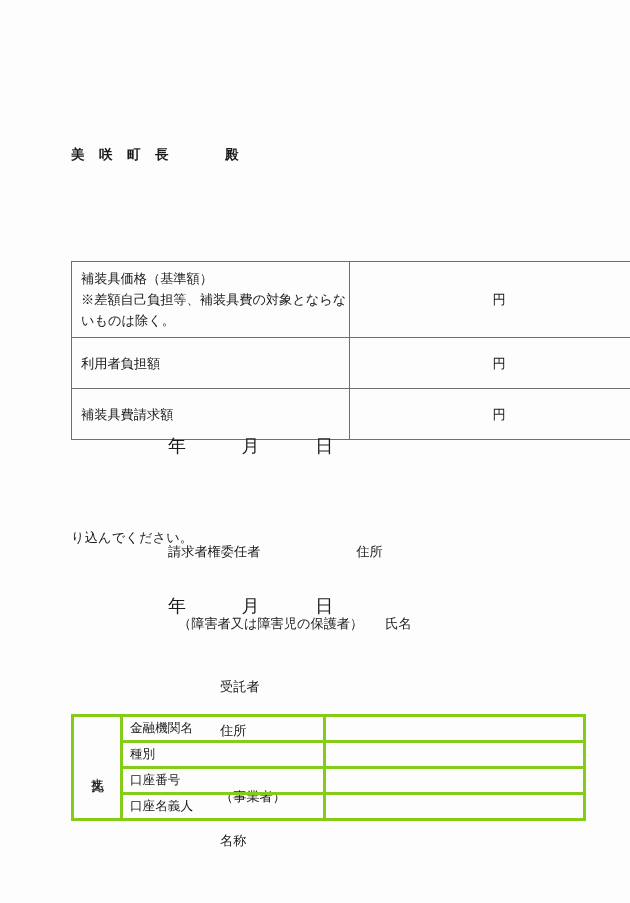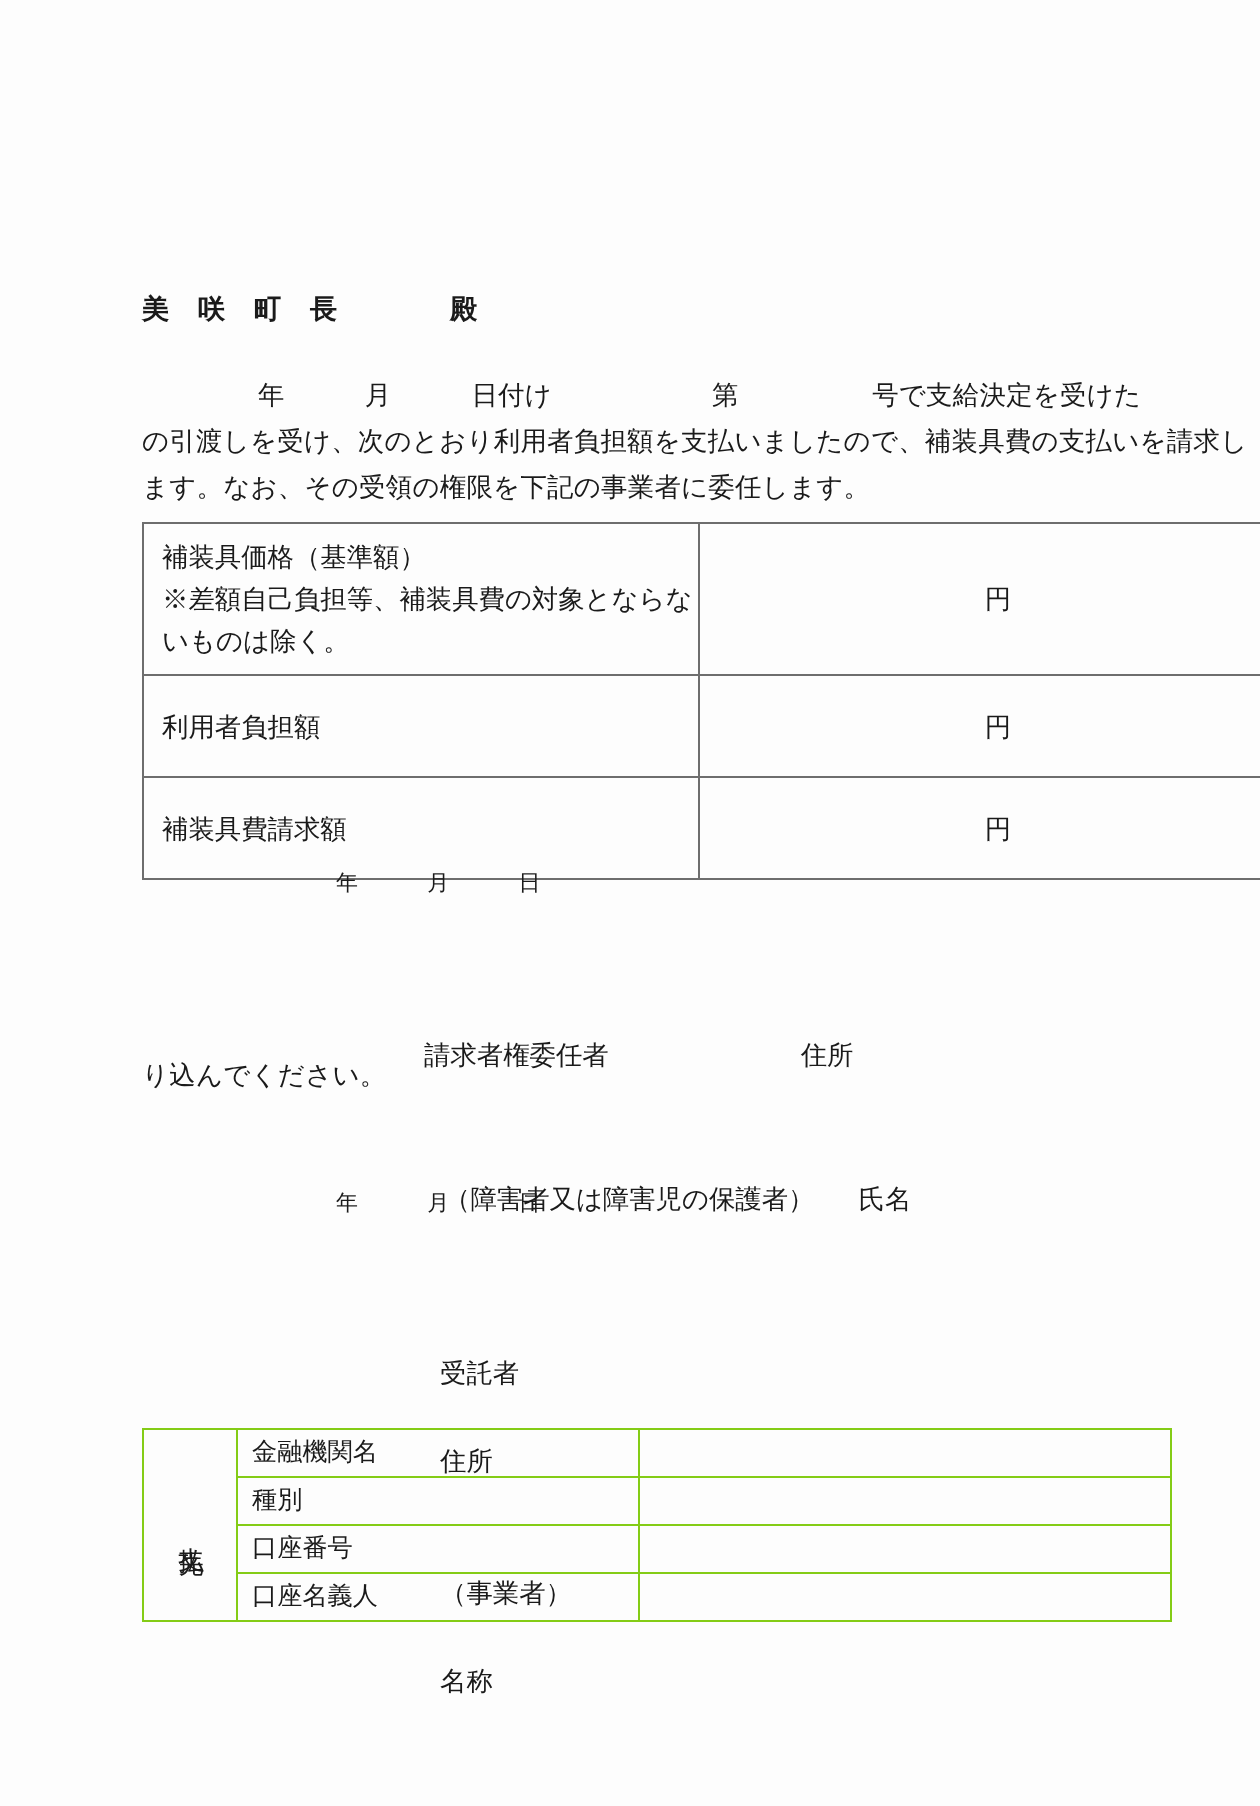--- a/index.html
+++ b/index.html
@@ -96,36 +96,35 @@
     text-align: center;
     padding-right: 44px;
   }
   .row-tall td { height: 56px; }
   .row-std td  { height: 38px; }
 
   
   .date-line {
     position: absolute;
     left: 168px;
-    font-size: 11px;
+    font-size: 18px;
     letter-spacing: 0.4px;
     white-space: pre;
   }
   #date-claimant { top: 434px; }
   #date-trustee  { top: 594px; }
 
   
   .sig-claimant {
     position: absolute;
-    top: 468px;
+    top: 492px;
     left: 168px;
     font-size: 13.2px;
     line-height: 24px;
     white-space: pre;
-    margin-left: 44px;
   }
   .sig-claimant .r1 { display: block; }
   .sig-claimant .r2 { display: block; }
 
   
   .accept {
     position: absolute;
     top: 526px;
     left: 71px;
     width: 512px;
@@ -149,21 +148,21 @@
   
   .bank-table {
     position: absolute;
     top: 714px;
     left: 71px;
     width: 515px;
     border-collapse: collapse;
     table-layout: fixed;
   }
   .bank-table td {
-    border: 1px solid #84cc16;
+    border: 3px solid #84cc16;
     font-size: 12.6px;
     height: 21px;
     padding: 1px 7px;
     vertical-align: middle;
   }
   .bank-table td.vhead {
     width: 46px;
     text-align: center;
     padding: 0;
   }
@@ -179,25 +178,20 @@
   .bank-table td.rowvalue { }
 </style>
 </head>
 <body>
 
 <div class="page">
 
 
   <div class="addressee">美　咲　町　長　　　　殿</div>
 
-  <div class="intro">
-    <span class="lead">年　　　月　　　日付け　　　　　　第　　　　　号で支給決定を受けた</span>
-    <span class="body-line">の引渡しを受け、次のとおり利用者負担額を支払いましたので、補装具費の支払いを請求し</span>
-    <span class="body-line">ます。なお、その受領の権限を下記の事業者に委任します。</span>
-  </div>
 
   <table class="amount-table">
     <tbody>
       <tr class="row-tall">
         <td class="label">
           <span class="l">補装具価格（基準額）</span>
           <span class="l">※差額自己負担等、補装具費の対象とならな</span>
           <span class="l">いものは除く。</span>
         </td>
         <td class="value">

